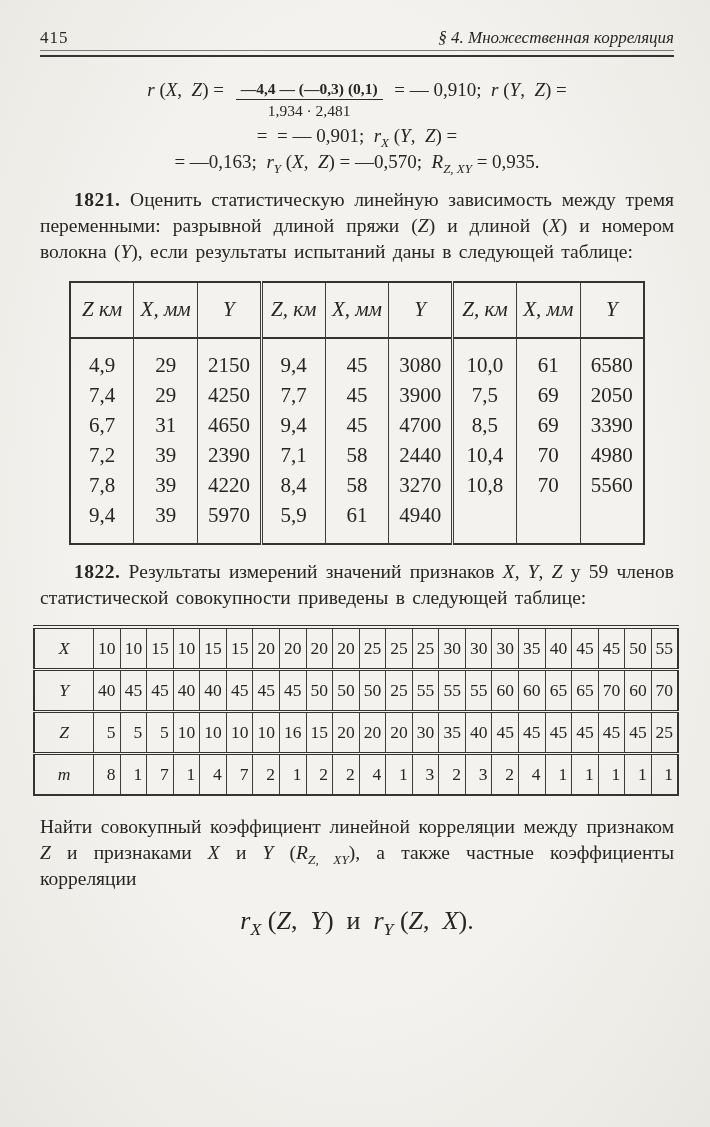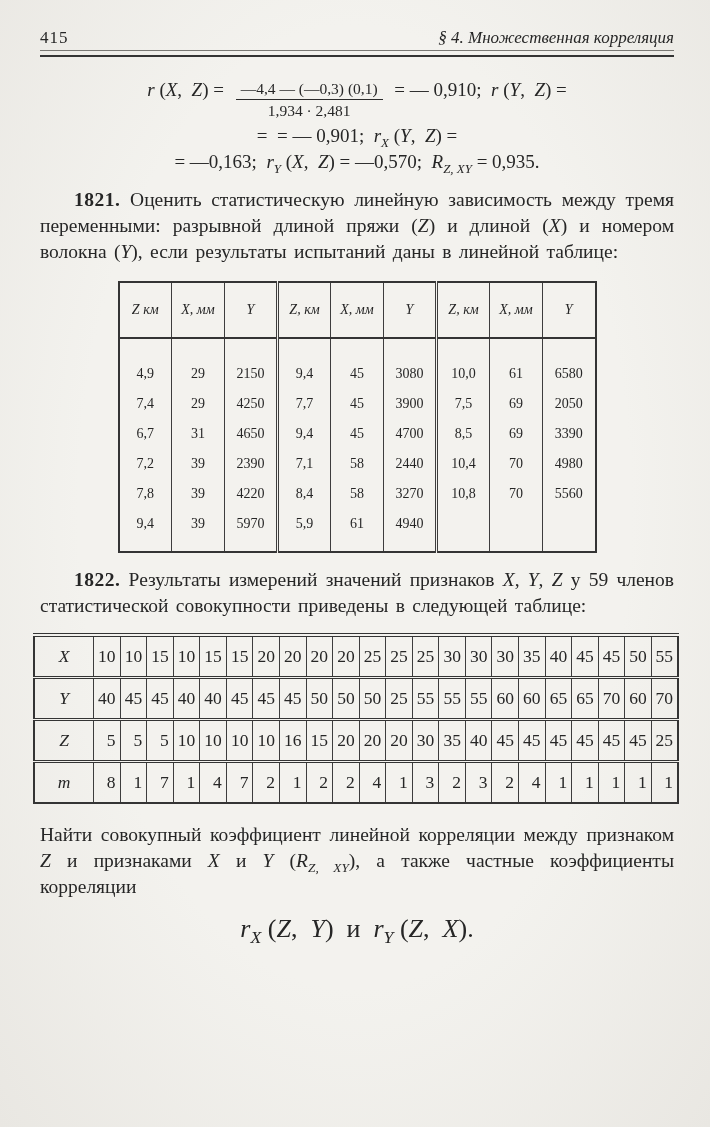--- a/index.html
+++ b/index.html
@@ -16,39 +16,39 @@
   .hdr { display:flex; justify-content:space-between; align-items:flex-end; font-size:17px; }
   .hdr .pn { font-weight:normal; letter-spacing:1px; }
   .hdr .sec { font-style:italic; }
   .rule { height:4px; border-top:1.5px solid #7a7975; border-bottom:2.5px solid #343434; margin-top:2px; }
 
   
   .fblock { margin-top:22px; font-size:19px; }
   .f-line { display:flex; justify-content:center; align-items:flex-start; margin:4px 0; white-space:pre-wrap; }
   .f-line i { font-family:"Liberation Serif", serif; }
   .frac { display:inline-flex; flex-direction:column; text-align:center; font-size:15.5px; margin:0 7px; line-height:1.25; }
-  .frac .num { border-bottom:1.5px solid #2b2b2b; padding:0 5px 1px; }
+  .frac .num { border-bottom:1.5px solid #2b2b2b; padding:0 5px 1px;font-weight:bold; }
   .frac .den { padding-top:1px; }
   sub { font-size:68%; font-style:italic; line-height:0; }
 
   
   .para { font-size:19.5px; line-height:26px; text-align:justify; margin:14px 0 10px 0; word-spacing:2.5px; }
   .para b { letter-spacing:.5px; }
   .indent { text-indent:34px; }
 
   
   table { border-collapse:collapse; }
-  .t1 { width:479px; margin:16px auto 6px auto; font-size:14px; border:2px solid #343434; table-layout:fixed; }
+  .t1 { width:576px; margin:16px auto 6px auto; font-size:21px; border:2px solid #343434; table-layout:fixed; }
   .t1 th, .t1 td { border-left:1.5px solid #3d3d3d; text-align:center; font-weight:normal; padding:0; }
   .t1 th:first-child, .t1 td:first-child { border-left:none; }
   .t1 th:nth-child(4), .t1 td:nth-child(4),
   .t1 th:nth-child(7), .t1 td:nth-child(7) { border-left:3px double #3d3d3d; }
   .t1 thead th { font-style:italic; height:54px; border-bottom:2.5px solid #343434; }
   .t1 tbody td { height:30px; }
-  .t1 tbody tr:first-child td { padding-top:20px;margin-left:32px; }
+  .t1 tbody tr:first-child td { padding-top:12px;margin-left:32px; }
   .t1 tbody tr:last-child td { padding-bottom:12px; }
 
   
   .t2 { width:646px; margin:14px 0 8px -7px; font-size:17.5px; border:2px solid #343434; border-top:4px double #343434; table-layout:fixed; }
   .t2 tr + tr { border-top:3px double #343434; }
   .t2 th { font-style:italic; font-weight:normal; width:58px; text-align:center; padding:9px 0; }
   .t2 td { border-left:1px solid #3d3d3d; text-align:right; padding:9px 4px 9px 0; overflow:hidden; }
 
   .task-para { margin-top:18px; }
   .cformula { text-align:center; font-size:26px; margin-top:14px; white-space:pre-wrap; }
@@ -72,21 +72,21 @@
     </div>
     <div class="f-line">
       <span><span>= </span></span>
       <span><span> = — 0,901;&nbsp; </span><i>r</i><sub>X</sub><span> (</span><i>Y</i><span>,  </span><i>Z</i><span>) =</span></span>
     </div>
     <div class="f-line">
       <span><span>= —0,163;&nbsp; </span><i>r</i><sub>Y</sub><span> (</span><i>X</i><span>,  </span><i>Z</i><span>) = —0,570;&nbsp; </span><i>R</i><sub>Z, XY</sub><span> = 0,935.</span></span>
     </div>
   </div>
 
-  <p class="para indent"><b>1821.</b><span><span> Оценить статистическую линейную зависимость между тремя переменными: разрывной длиной пряжи (</span><i>Z</i><span>) и длиной (</span><i>X</i><span>) и номером волокна (</span><i>Y</i><span>), если результаты испытаний даны в линейной таблице:</span></span></p>
+  <p class="para indent"><b>1821.</b><span><span> Оценить статистическую линейную зависимость между тремя переменными: разрывной длиной пряжи (</span><i>Z</i><span>) и длиной (</span><i>X</i><span>) и номером волокна (</span><i>Y</i><span>), если результаты испытаний даны в следующей таблице:</span></span></p>
 
   <table class="t1">
     <thead>
       <tr>
         <th>Z км</th>
         <th>X, мм</th>
         <th>Y</th>
         <th>Z, км</th>
         <th>X, мм</th>
         <th>Y</th>

